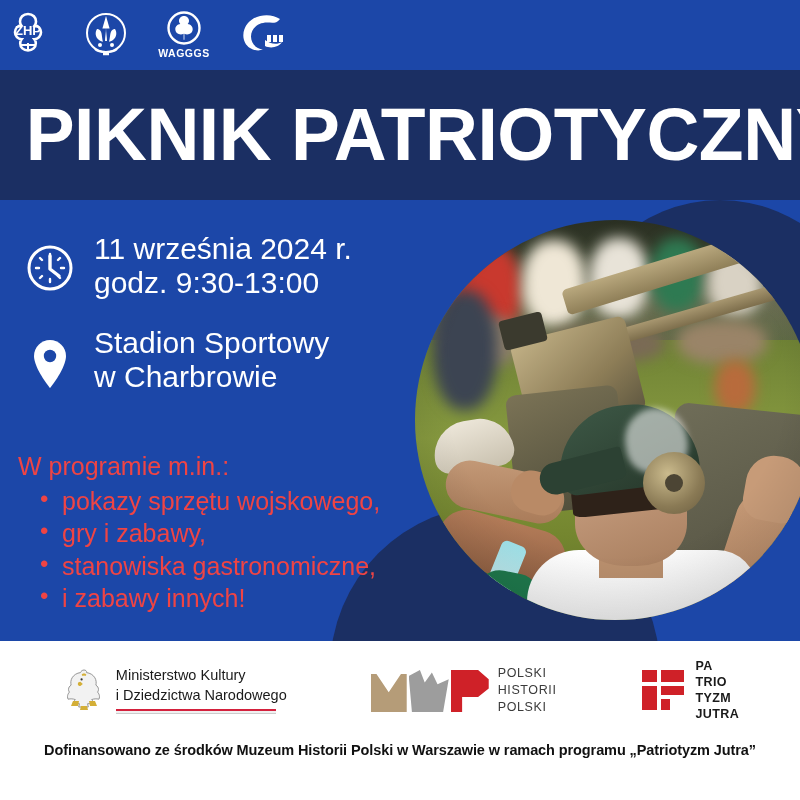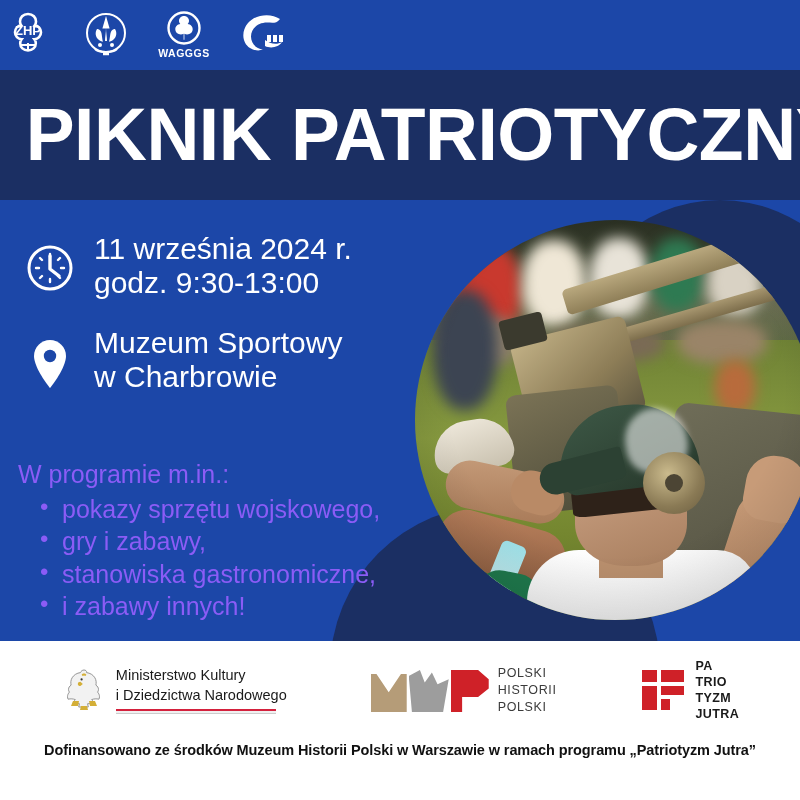--- a/index.html
+++ b/index.html
@@ -191,21 +191,21 @@
   }
 
   
   .info { position:absolute; left:24px; top:232px; width:400px; z-index:7; }
   .info-row { display:flex; align-items:flex-end; gap:18px; margin-bottom:26px; }
   .info-icon { flex:0 0 auto; width:52px; height:58px; }
   .info-icon svg { display:block; }
   .info-lines { color:#ffffff; font-size:30px; line-height:1.13; font-weight:400; }
 
   
-  .prog { position:absolute; left:18px; top:452px; width:420px; z-index:7; color:#8b5cf6;margin-top:8px; }
+  .prog { position:absolute; left:18px; top:452px; width:420px; z-index:7; color:#ef4444; }
   .prog-head { font-size:25px; margin-bottom:4px; }
   .prog-list { list-style:none; }
   .prog-list li {
     font-size:25px; line-height:1.29; padding-left:44px; position:relative;
   }
   .prog-list li:before {
     content:"\2022"; position:absolute; left:22px; top:-1px; font-size:24px;
   }
 
   
@@ -368,21 +368,21 @@
     </div>
 
     <div class="info-row">
       <div class="info-icon">
         <svg viewBox="0 0 52 58" width="52" height="58" aria-hidden="true">
           <path d="M26 4C17.2 4 10 11.2 10 20c0 11.6 14.2 30 16 32 1.8-2 16-20.4 16-32 0-8.8-7.2-16-16-16z" fill="#ffffff"></path>
           <circle cx="26" cy="20" r="6.2" fill="#1c47a8"></circle>
         </svg>
       </div>
       <div class="info-lines">
-        <div>Muzeum Sportowy</div>
+        <div>Stadion Sportowy</div>
         <div>w Charbrowie</div>
       </div>
     </div>
   </div>
 
   <div class="prog">
     <div class="prog-head">W programie m.in.:</div>
     <ul class="prog-list">
       <li>pokazy sprzętu wojskowego,</li>
       <li>gry i zabawy,</li>

